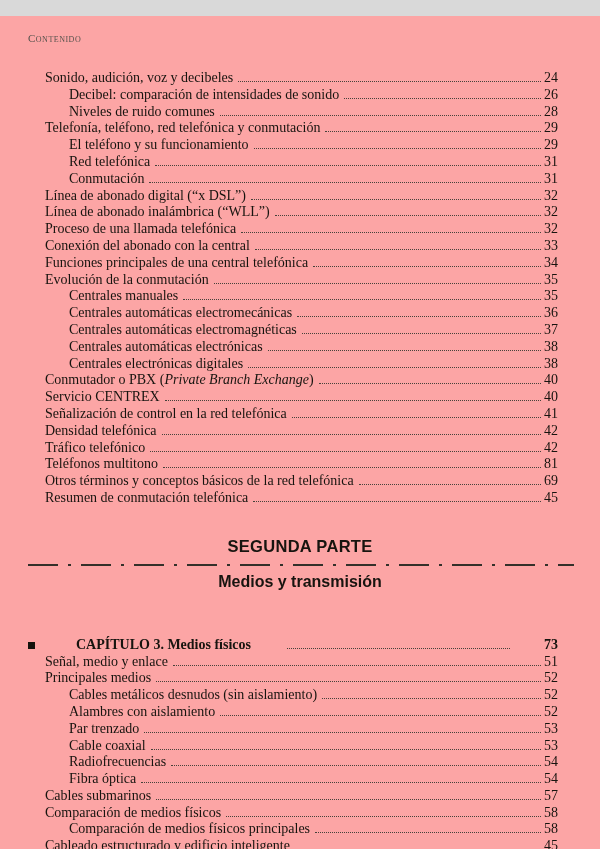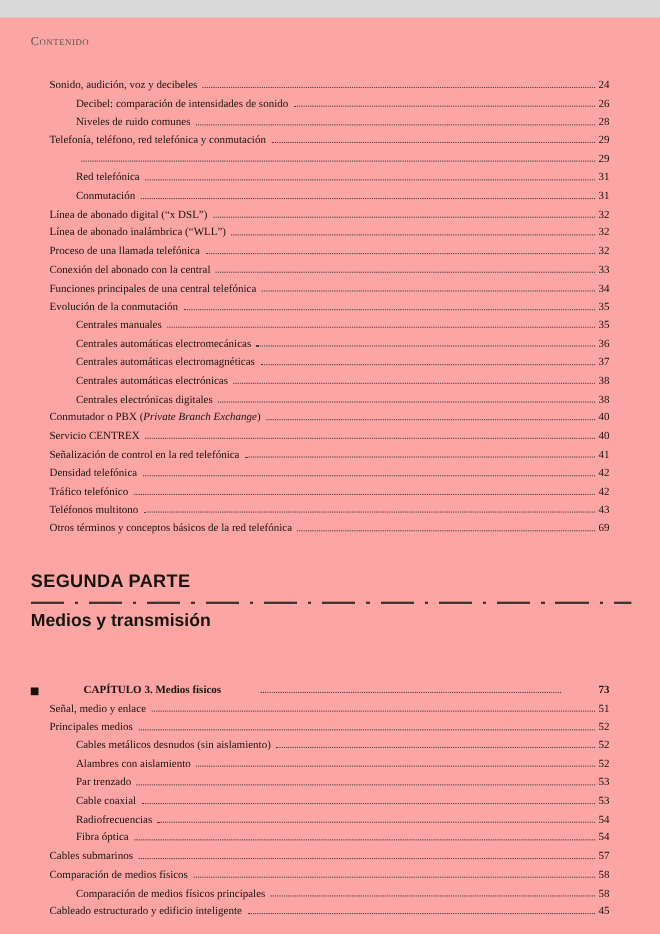--- a/index.html
+++ b/index.html
@@ -24,21 +24,21 @@
     color: #55524c;
     font-variant: small-caps;
     letter-spacing: 0.5px;
     margin-bottom: 26px;
   }
   .toc-list { width: 100%; }
   .toc-row {
     display: flex;
     align-items: baseline;
     line-height: 16.8px;
-    font-size: 10px;
+    font-size: 14px;
     white-space: nowrap;
   }
   .toc-row.level-0 { padding-left: 17px; }
   .toc-row.level-1 { padding-left: 41px; }
   .toc-row.chapter {
     padding-left: 0;
     font-weight: bold;
     gap: 31px;
   }
   .bullet {
@@ -58,21 +58,21 @@
     margin: 0 3px 3px 5px;
   }
   .toc-page {
     flex: none;
     width: 30px;
     text-align: left;
   }
   .part-block {
     margin-top: 30px;
     margin-bottom: 46px;
-    text-align: left;
+    text-align: center;
     font-family: "Liberation Sans", "DejaVu Sans", sans-serif;
   }
   .part-label {
     font-size: 16.5px;
     font-weight: bold;
     letter-spacing: 0.3px;
     margin-right: 2px;
   }
   .part-rule {
     height: 2px;
@@ -112,20 +112,21 @@
         <span class="toc-title">Niveles de ruido comunes</span>
         <span class="leader"></span>
         <span class="toc-page">28</span>
       </div>
       <div class="toc-row level-0">
         <span class="toc-title">Telefonía, teléfono, red telefónica y conmutación</span>
         <span class="leader"></span>
         <span class="toc-page">29</span>
       </div>
       <div class="toc-row level-1">
+        <span class="toc-title">El teléfono y su funcionamiento</span>
         <span class="leader"></span>
         <span class="toc-page">29</span>
       </div>
       <div class="toc-row level-1">
         <span class="toc-title">Red telefónica</span>
         <span class="leader"></span>
         <span class="toc-page">31</span>
       </div>
       <div class="toc-row level-1">
         <span class="toc-title">Conmutación</span>
@@ -208,26 +209,31 @@
         <span class="toc-page">42</span>
       </div>
       <div class="toc-row level-0">
         <span class="toc-title">Tráfico telefónico</span>
         <span class="leader"></span>
         <span class="toc-page">42</span>
       </div>
       <div class="toc-row level-0">
         <span class="toc-title">Teléfonos multitono</span>
         <span class="leader"></span>
-        <span class="toc-page">43</span>
+        <span class="toc-page">81</span>
       </div>
       <div class="toc-row level-0">
         <span class="toc-title">Otros términos y conceptos básicos de la red telefónica</span>
         <span class="leader"></span>
         <span class="toc-page">69</span>
+      </div>
+      <div class="toc-row level-0">
+        <span class="toc-title">Resumen de conmutación telefónica</span>
+        <span class="leader"></span>
+        <span class="toc-page">45</span>
       </div>
     </div>
 
   <div class="part-block">
     <div class="part-label">SEGUNDA PARTE</div>
     <div class="part-rule"></div>
     <div class="part-title">Medios y transmisión</div>
   </div>
 
   <div class="toc-list" id="list2">

